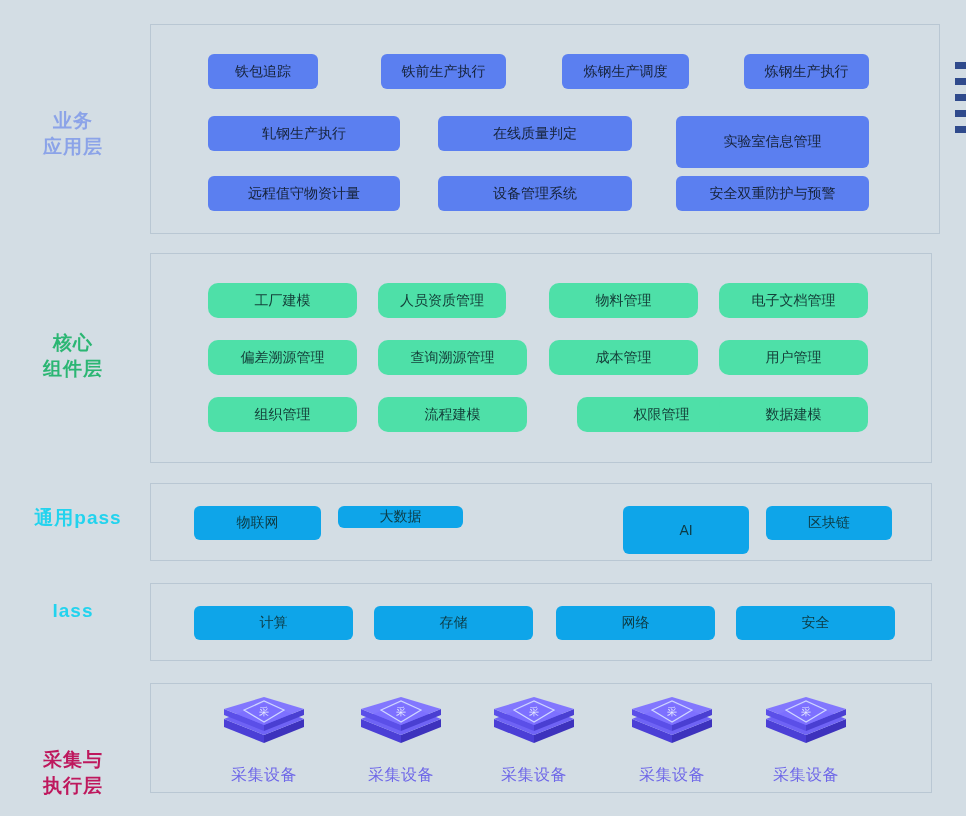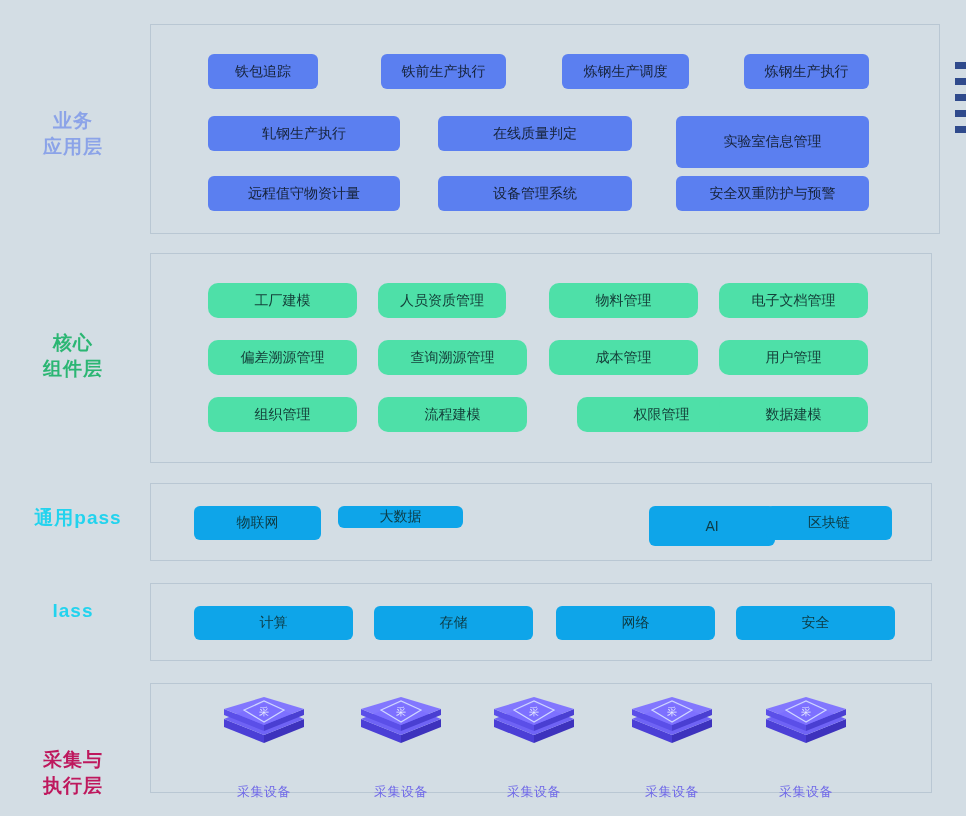--- a/index.html
+++ b/index.html
@@ -33,21 +33,21 @@
     white-space:nowrap;
     box-sizing:border-box;
   }
   .chip.blue  {background:#5b7ff0;color:#16233a;}
   .chip.green {background:#4ee0a8;color:#14403a;border-radius:10px;}
   .chip.cyan  {background:#0ea5e9;color:#0d3b44;}
 
   
   .device{position:absolute;width:92px;text-align:center;}
   .device-label{
-    margin-top:24px;font-size:13px;color:#6f68e8;letter-spacing:.5px;
+    margin-top:6px;font-size:16px;color:#6f68e8;letter-spacing:.5px;
   }
   .cube{width:92px;height:62px;display:block;margin:0 auto;}
 
   
   .edge-mark{
     position:absolute;background:#2f4a8c;width:11px;height:7px;right:0;
   }
 </style>
 </head>
 <body>
@@ -94,21 +94,21 @@
   <div class="chip green" style="left:208px;top:397px;width:149px;height:35px;">组织管理</div>
   <div class="chip green" style="left:378px;top:397px;width:149px;height:35px;">流程建模</div>
   <div class="chip green" style="left:549px;top:397px;width:169px;height:35px;margin-left:28px;">权限管理</div>
   <div class="chip green" style="left:719px;top:397px;width:149px;height:35px;">数据建模</div>
 
   <div class="layer-label" style="left:18px;top:505px;width:120px;color:#22d3ee;">通用pass</div>
   <div class="panel" style="left:150px;top:483px;width:782px;height:78px;"></div>
 
   <div class="chip cyan" style="left:194px;top:506px;width:127px;height:34px;">物联网</div>
   <div class="chip cyan" style="left:338px;top:506px;width:125px;height:22px;">大数据</div>
-  <div class="chip cyan" style="left:649px;top:506px;width:126px;height:40px;">AI</div>
+  <div class="chip cyan" style="left:623px;top:506px;width:126px;height:48px;">AI</div>
   <div class="chip cyan" style="left:766px;top:506px;width:126px;height:34px;">区块链</div>
 
   <div class="layer-label" style="left:18px;top:598px;width:110px;color:#22d3ee;">lass</div>
   <div class="panel" style="left:150px;top:583px;width:782px;height:78px;"></div>
 
   <div class="chip cyan" style="left:194px;top:606px;width:159px;height:34px;">计算</div>
   <div class="chip cyan" style="left:374px;top:606px;width:159px;height:34px;">存储</div>
   <div class="chip cyan" style="left:556px;top:606px;width:159px;height:34px;">网络</div>
   <div class="chip cyan" style="left:736px;top:606px;width:159px;height:34px;">安全</div>
 

